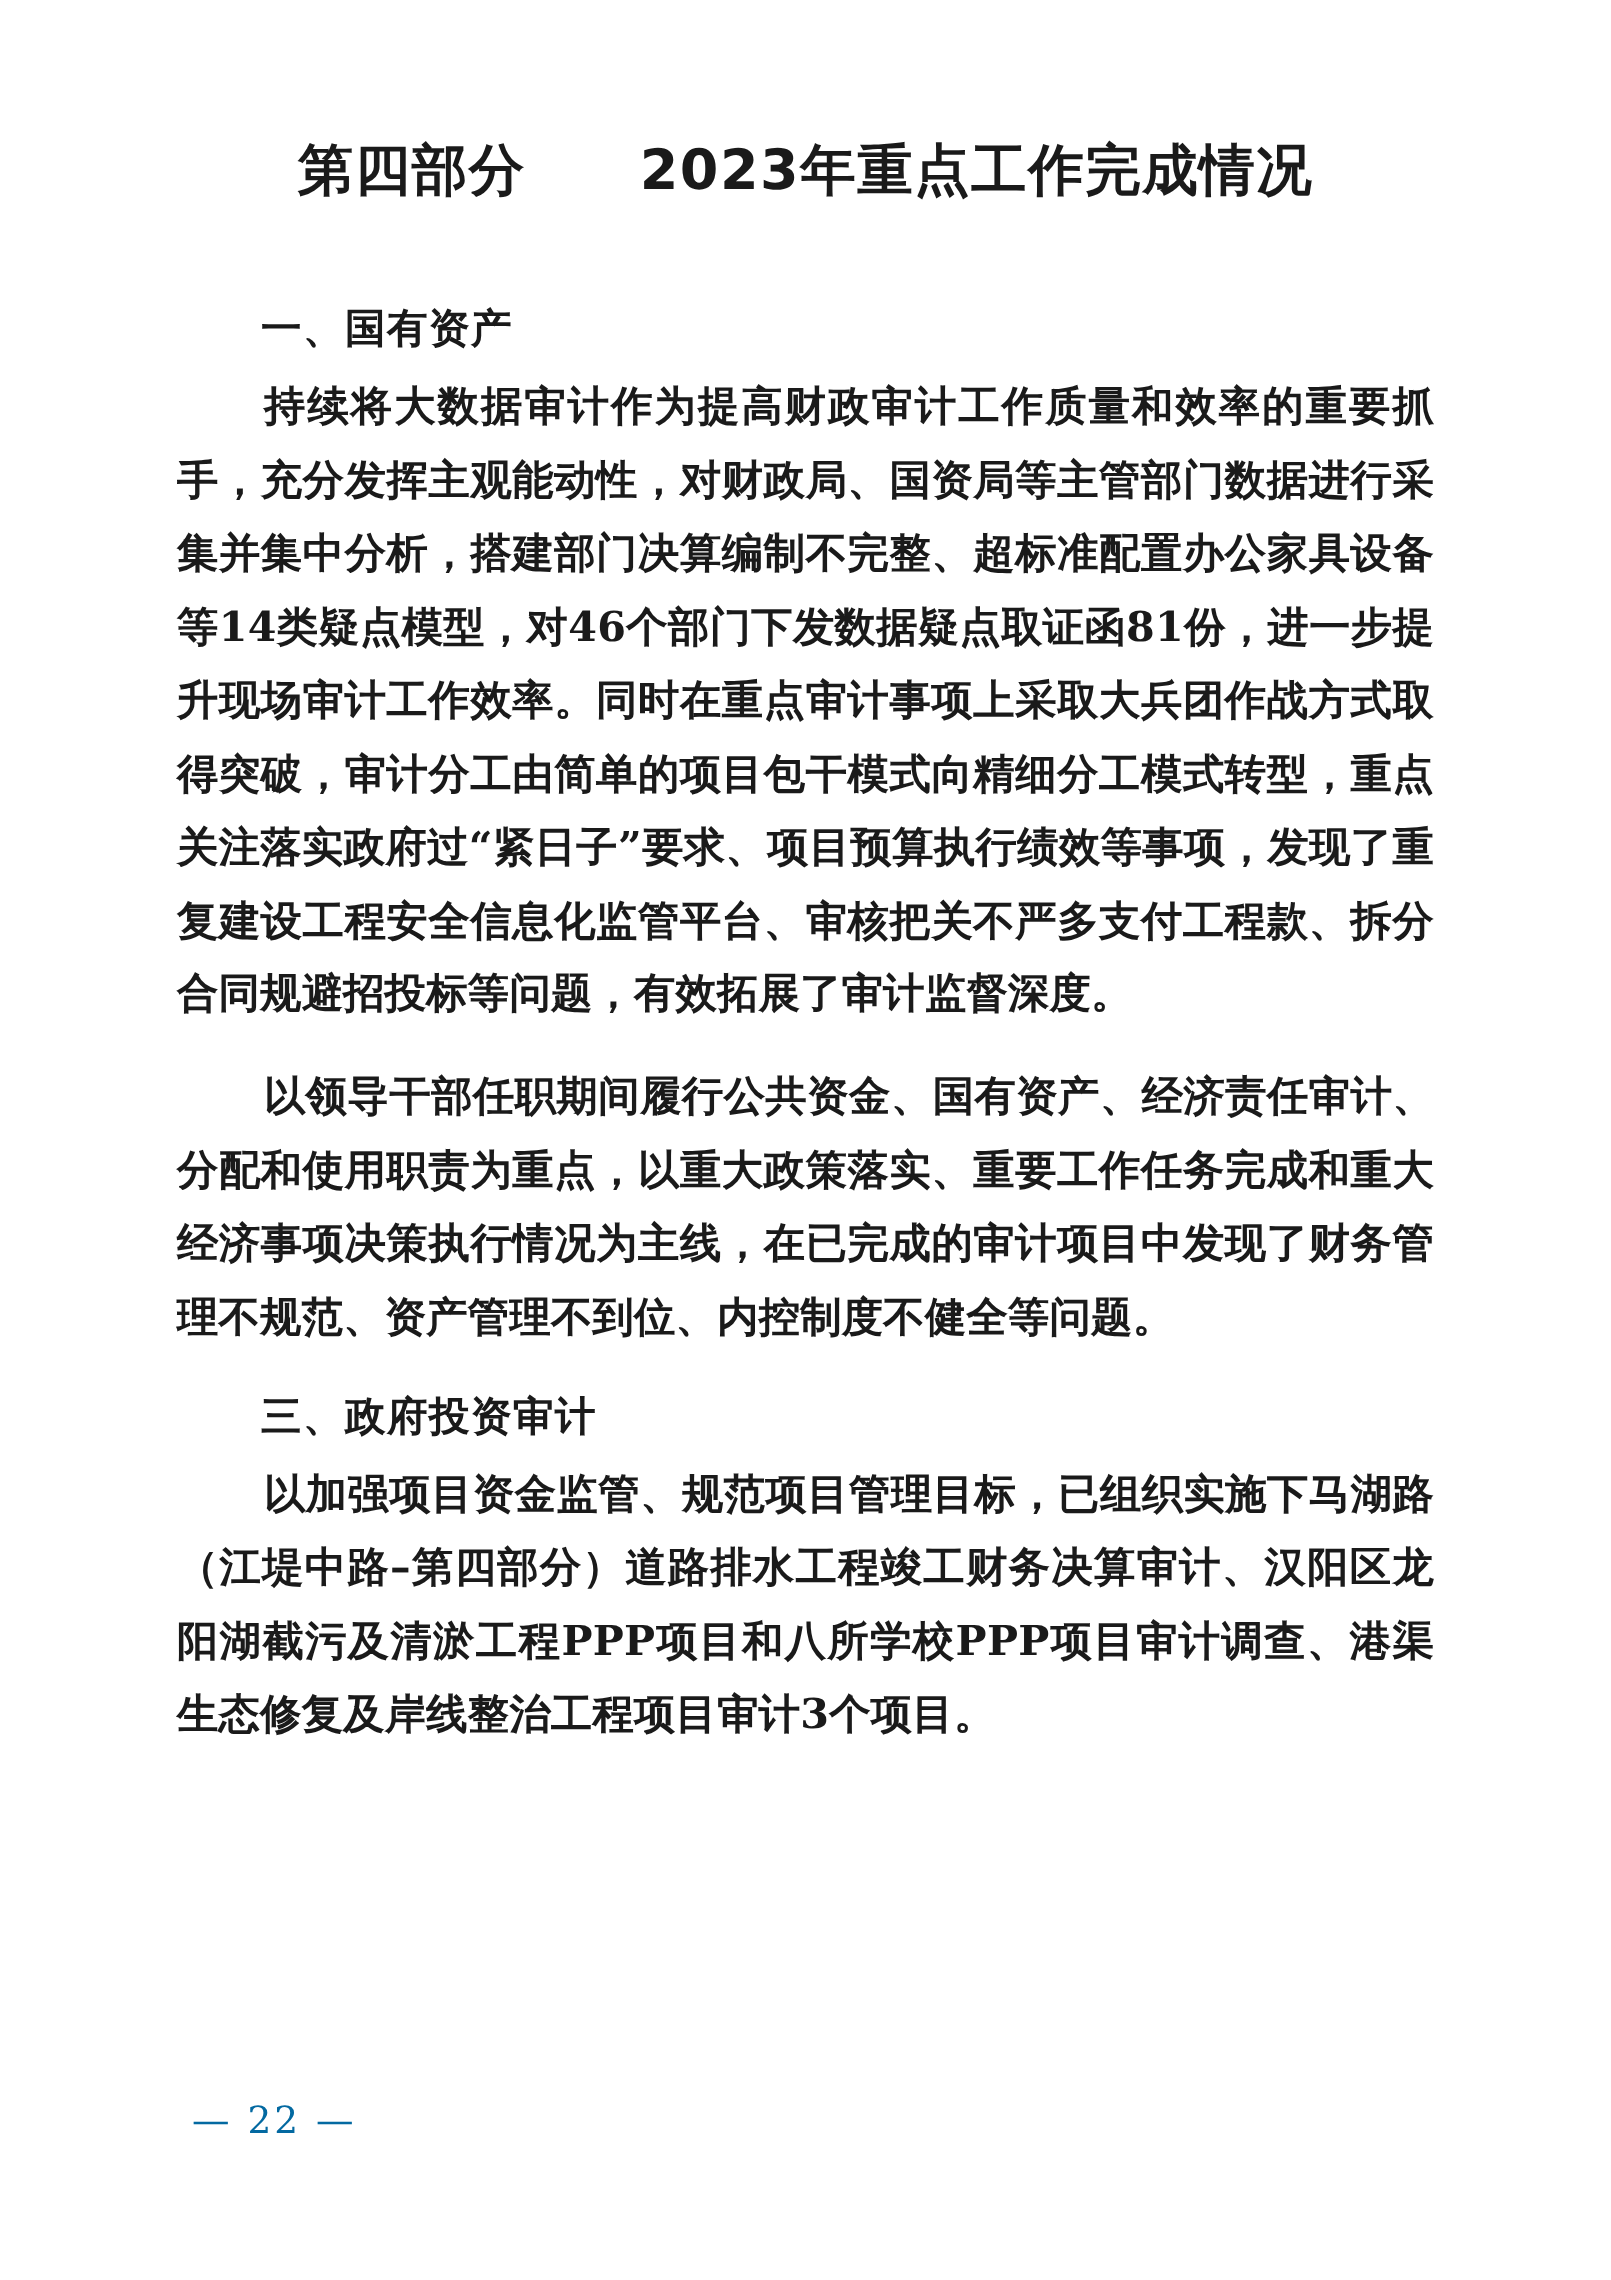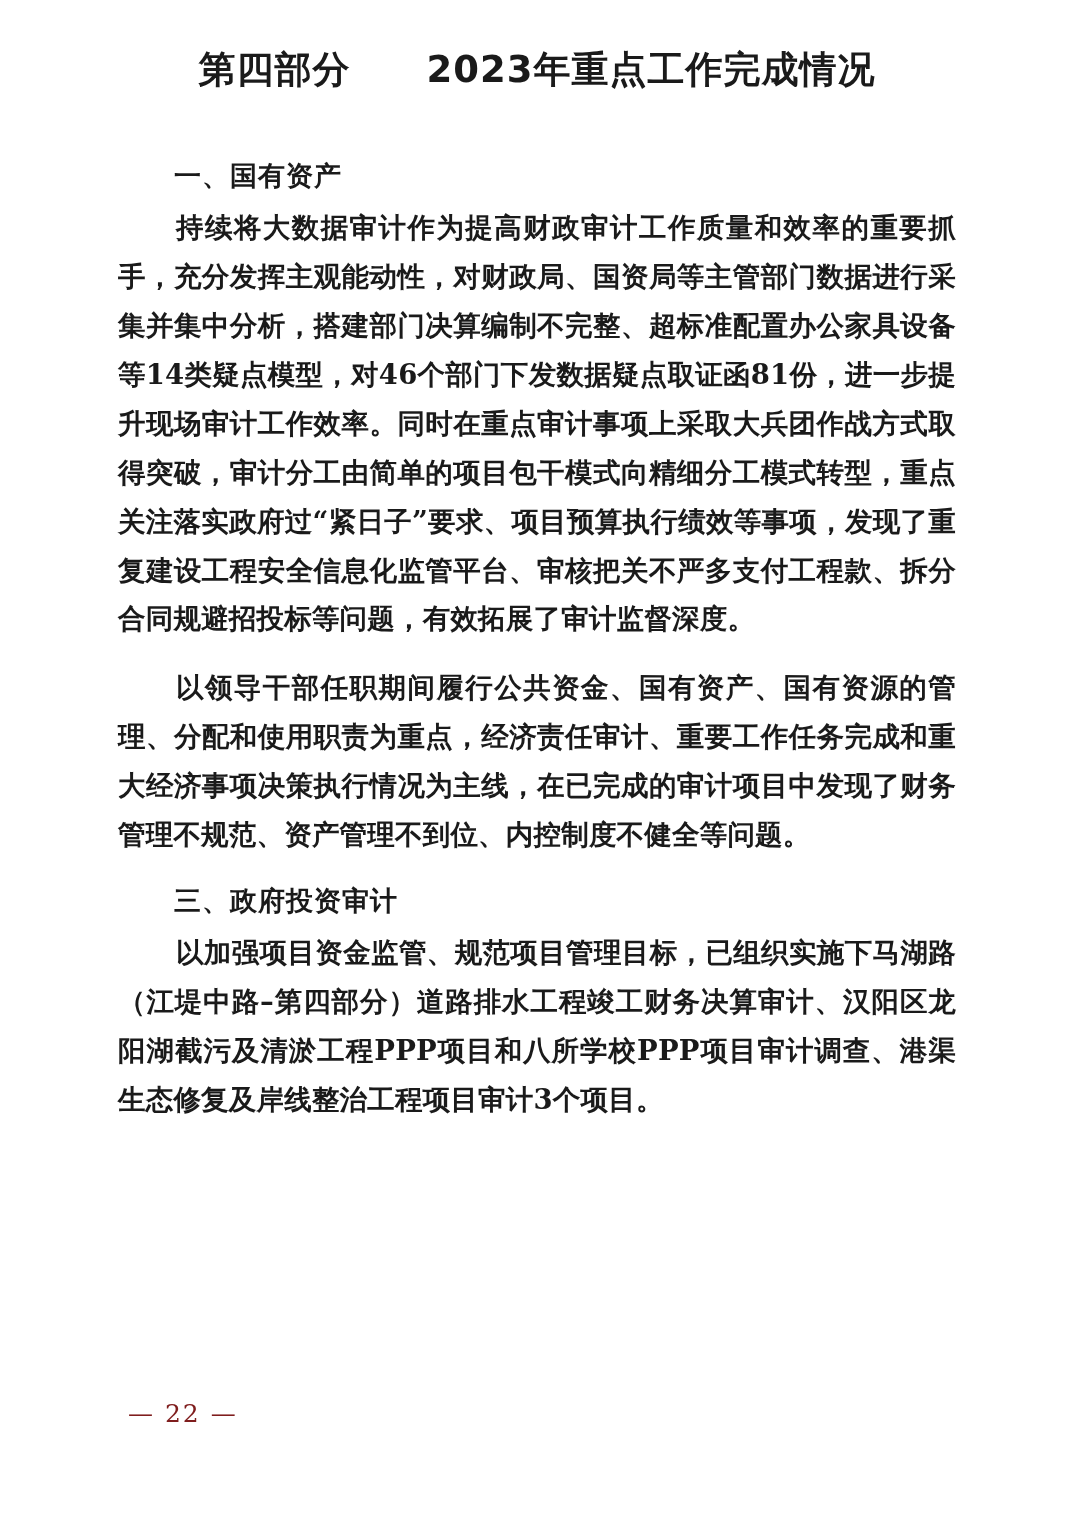--- a/index.html
+++ b/index.html
@@ -12,21 +12,21 @@
     height: 1520px;
     font-family: "DejaVu Serif", "Liberation Serif", serif;
     color: #1a1a1a;
     position: relative;
     overflow: hidden;
   }
   .page {
     width: 1074px;
     height: 1520px;
     box-sizing: border-box;
-    padding: 44px 118px 0 118px;
+    padding: 88px 118px 0 118px;
     position: relative;
   }
   .doc-title {
     text-align: center;
     font-family: "DejaVu Sans", "Liberation Sans", sans-serif;
     font-weight: bold;
     font-size: 37px;
     letter-spacing: 1px;
     line-height: 1.4;
     margin: 0 0 58px 0;
@@ -56,38 +56,38 @@
   }
   .page-footer {
     position: absolute;
     left: 0;
     right: 0;
     bottom: 92px;
     text-align: left;
     padding-left: 128px;
     font-size: 25px;
     letter-spacing: 2px;
-    color: #7f1d1d;
+    color: #0369a1;
     font-family: "DejaVu Serif", "Liberation Serif", serif;
   }
 </style>
 </head>
 <body>
 
 <div class="page">
 
   <h1 class="doc-title">第四部分　　2023年重点工作完成情况</h1>
 
   <div class="section-block">
     <div class="section-heading">一、国有资产</div>
     <p class="para">持续将大数据审计作为提高财政审计工作质量和效率的重要抓手，充分发挥主观能动性，对财政局、国资局等主管部门数据进行采集并集中分析，搭建部门决算编制不完整、超标准配置办公家具设备等14类疑点模型，对46个部门下发数据疑点取证函81份，进一步提升现场审计工作效率。同时在重点审计事项上采取大兵团作战方式取得突破，审计分工由简单的项目包干模式向精细分工模式转型，重点关注落实政府过“紧日子”要求、项目预算执行绩效等事项，发现了重复建设工程安全信息化监管平台、审核把关不严多支付工程款、拆分合同规避招投标等问题，有效拓展了审计监督深度。</p>
   </div>
 
   <div class="section-block">
-    <p class="para">以领导干部任职期间履行公共资金、国有资产、国有资源的管理、分配和使用职责为重点，经济责任审计、重要工作任务完成和重大经济事项决策执行情况为主线，在已完成的审计项目中发现了财务管理不规范、资产管理不到位、内控制度不健全等问题。</p>
+    <p class="para">以领导干部任职期间履行公共资金、国有资产、经济责任审计、分配和使用职责为重点，以重大政策落实、重要工作任务完成和重大经济事项决策执行情况为主线，在已完成的审计项目中发现了财务管理不规范、资产管理不到位、内控制度不健全等问题。</p>
   </div>
 
   <div class="section-block">
     <div class="section-heading">三、政府投资审计</div>
     <p class="para">以加强项目资金监管、规范项目管理目标，已组织实施下马湖路（江堤中路–第四部分）道路排水工程竣工财务决算审计、汉阳区龙阳湖截污及清淤工程PPP项目和八所学校PPP项目审计调查、港渠生态修复及岸线整治工程项目审计3个项目。</p>
   </div>
 
   <div class="page-footer">—  22  —</div>
 
 </div>

